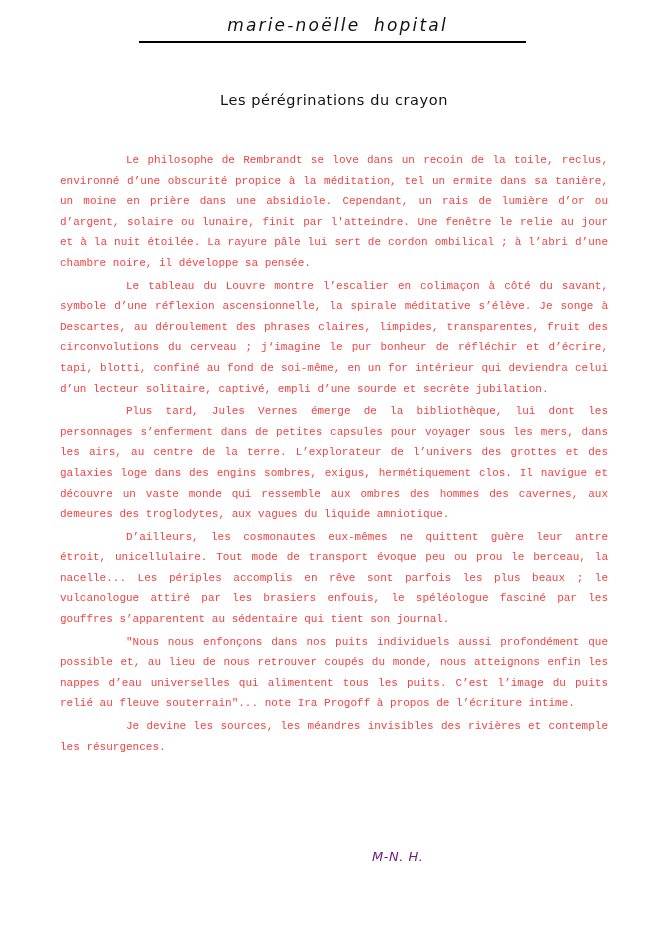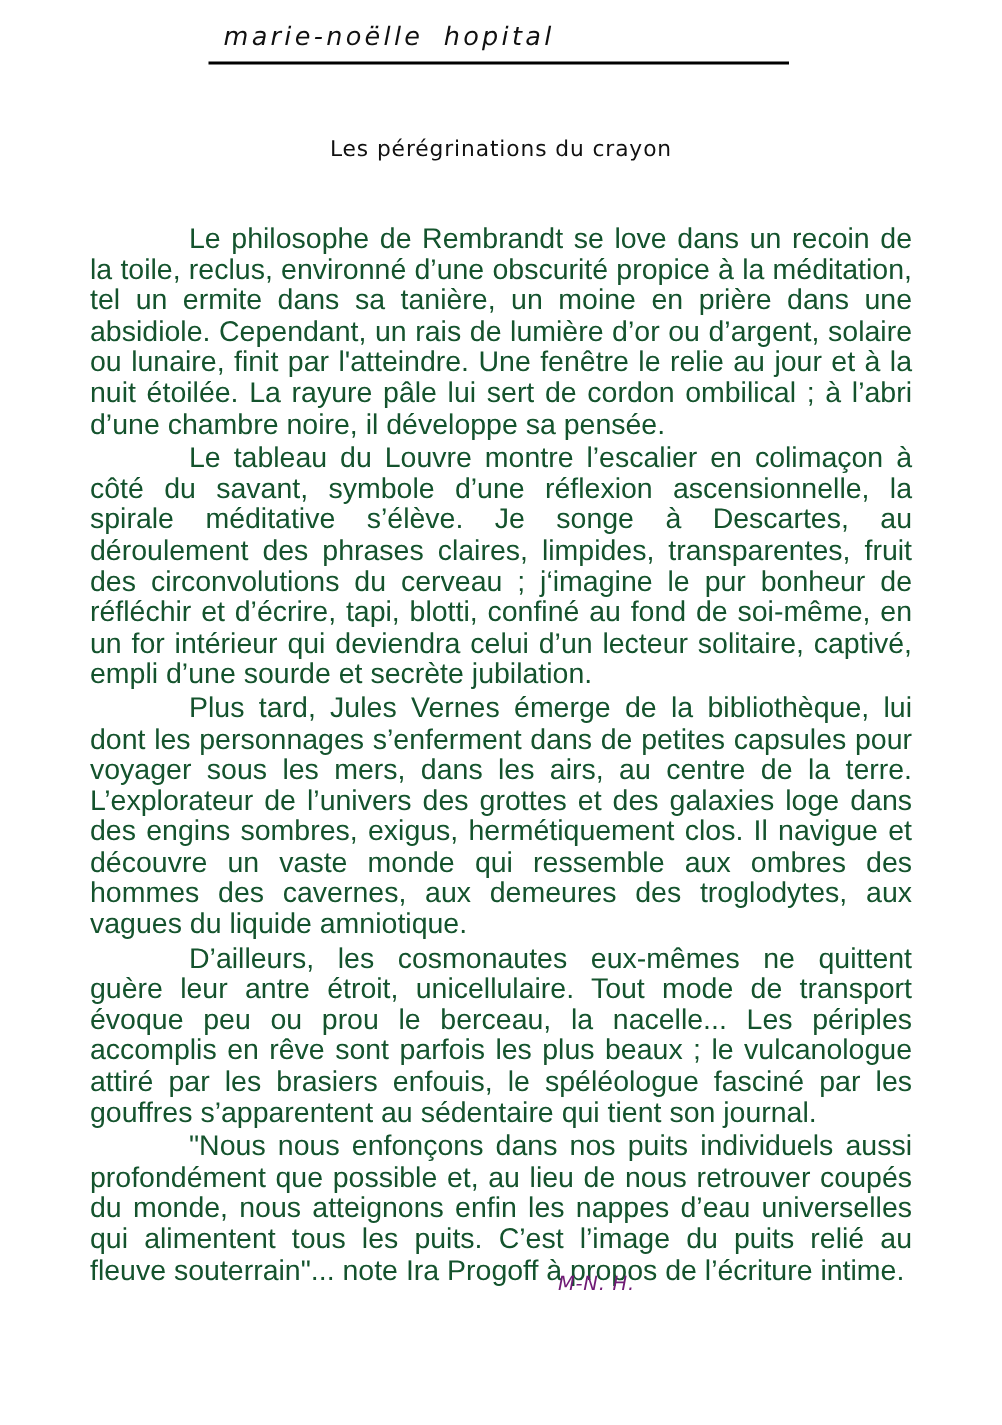--- a/index.html
+++ b/index.html
@@ -15,20 +15,21 @@
       color: #111111;
       font-family: "DejaVu Sans", sans-serif;
     }
     .header {
       position: absolute;
       left: 139px;
       top: 14px;
       width: 387px;
       height: 27px;
       border-bottom: 2px solid #000;
+      text-align: center;
     }
     .header-text {
       font-family: "DejaVu Sans", sans-serif;
       font-style: italic;
       font-size: 17px;
       letter-spacing: 2.2px;
       word-spacing: 6px;
       color: #111;
       line-height: 22px;
       display: inline-block;
@@ -44,24 +45,24 @@
       font-size: 14.5px;
       letter-spacing: 0.6px;
       font-weight: 500;
       color: #111;
     }
     .body-text {
       position: absolute;
       left: 60px;
       top: 150px;
       width: 548px;
-      font-family: Liberation Sans, sans-serif;
-      font-size: 19px;
+      font-family: Liberation Mono, monospace;
+      font-size: 11px;
       line-height: 20.6px;
-      color: #14532d;
+      color: #ef4444;
     }
     .para {
       margin: 0 0 2px 0;
       text-align: justify;
       text-indent: 66px;
       hyphens: none;
     }
     .signature {
       position: absolute;
       left: 372px;
@@ -81,15 +82,16 @@
 </div>
 
 <div class="title">Les pérégrinations du crayon</div>
 
 <div class="body-text">
   <p class="para">Le philosophe de Rembrandt se love dans un recoin de la toile, reclus, environné d’une obscurité propice à la méditation, tel un ermite dans sa tanière, un moine en prière dans une absidiole. Cependant, un rais de lumière d’or ou d’argent, solaire ou lunaire, finit par l'atteindre. Une fenêtre le relie au jour et à la nuit étoilée. La rayure pâle lui sert de cordon ombilical ; à l’abri d’une chambre noire, il développe sa pensée.</p>
   <p class="para">Le tableau du Louvre montre l’escalier en colimaçon à côté du savant, symbole d’une réflexion ascensionnelle, la spirale méditative s’élève. Je songe à Descartes, au déroulement des phrases claires, limpides, transparentes, fruit des circonvolutions du cerveau ; j‘imagine le pur bonheur de réfléchir et d’écrire, tapi, blotti, confiné au fond de soi-même, en un for intérieur qui deviendra celui d’un lecteur solitaire, captivé, empli d’une sourde et secrète jubilation.</p>
   <p class="para">Plus tard, Jules Vernes émerge de la bibliothèque, lui dont les personnages s’enferment dans de petites capsules pour voyager sous les mers, dans les airs, au centre de la terre. L’explorateur de l’univers des grottes et des galaxies loge dans des engins sombres, exigus, hermétiquement clos. Il navigue et découvre un vaste monde qui ressemble aux ombres des hommes des cavernes, aux demeures des troglodytes, aux vagues du liquide amniotique.</p>
   <p class="para">D’ailleurs, les cosmonautes eux-mêmes ne quittent guère leur antre étroit, unicellulaire. Tout mode de transport évoque peu ou prou le berceau, la nacelle... Les périples accomplis en rêve sont parfois les plus beaux ; le vulcanologue attiré par les brasiers enfouis, le spéléologue fasciné par les gouffres s’apparentent au sédentaire qui tient son journal.</p>
   <p class="para">"Nous nous enfonçons dans nos puits individuels aussi profondément que possible et, au lieu de nous retrouver coupés du monde, nous atteignons enfin les nappes d’eau universelles qui alimentent tous les puits. C’est l’image du puits relié au fleuve souterrain"... note Ira Progoff à propos de l’écriture intime.</p>
+  <p class="para">Je devine les sources, les méandres invisibles des rivières et contemple les résurgences.</p>
 </div>
 
 <div class="signature">M-N. H.</div>
 
 </body></html>

